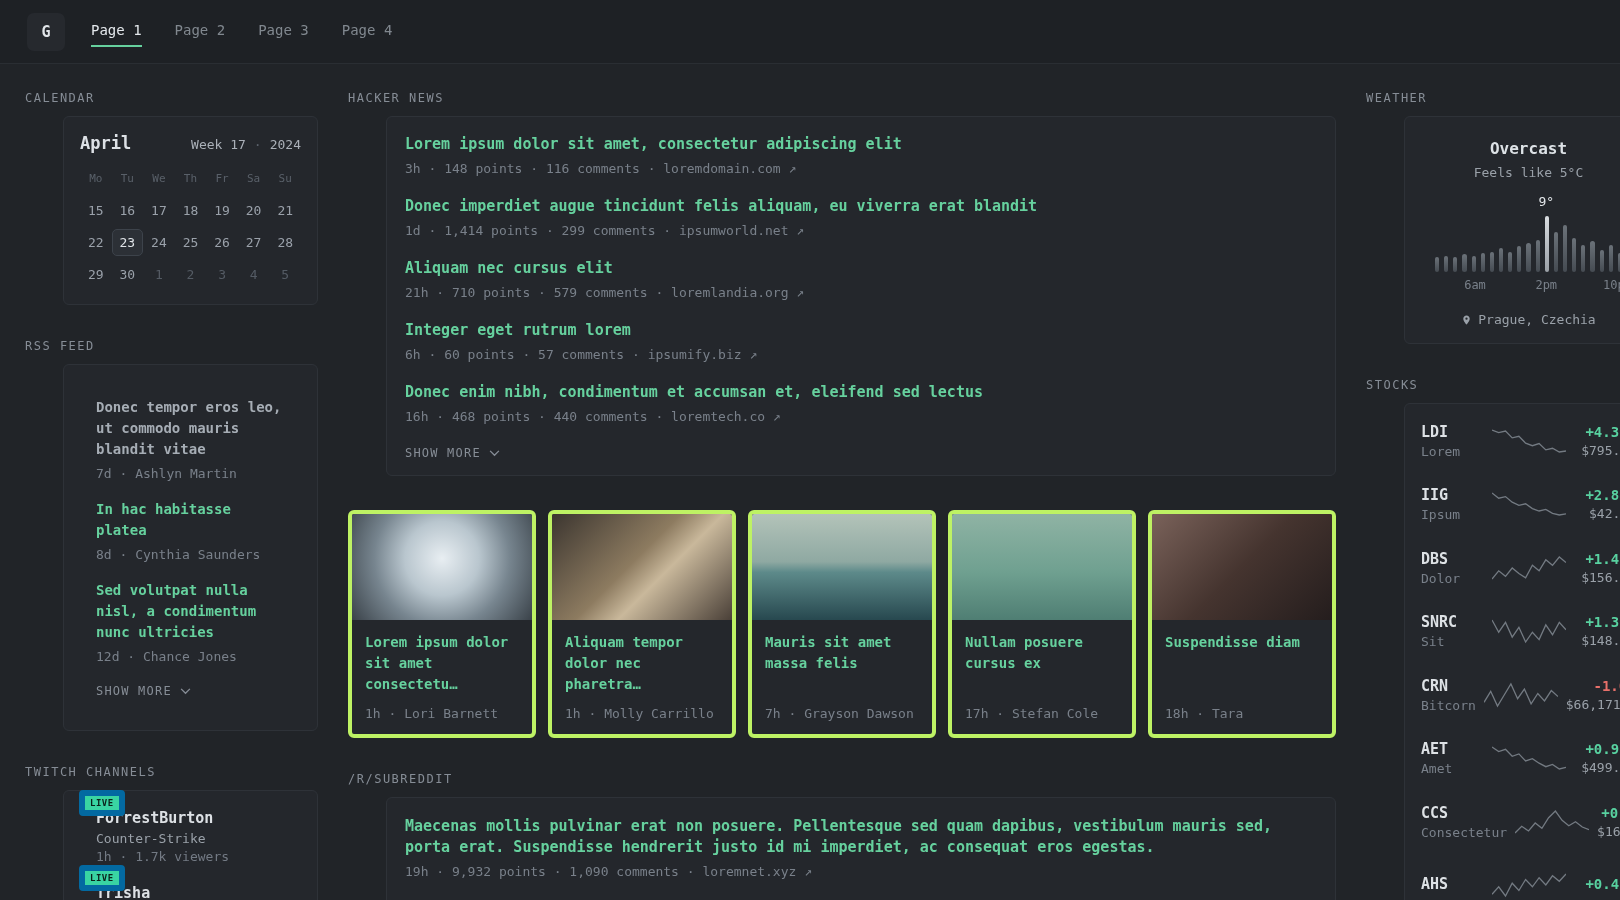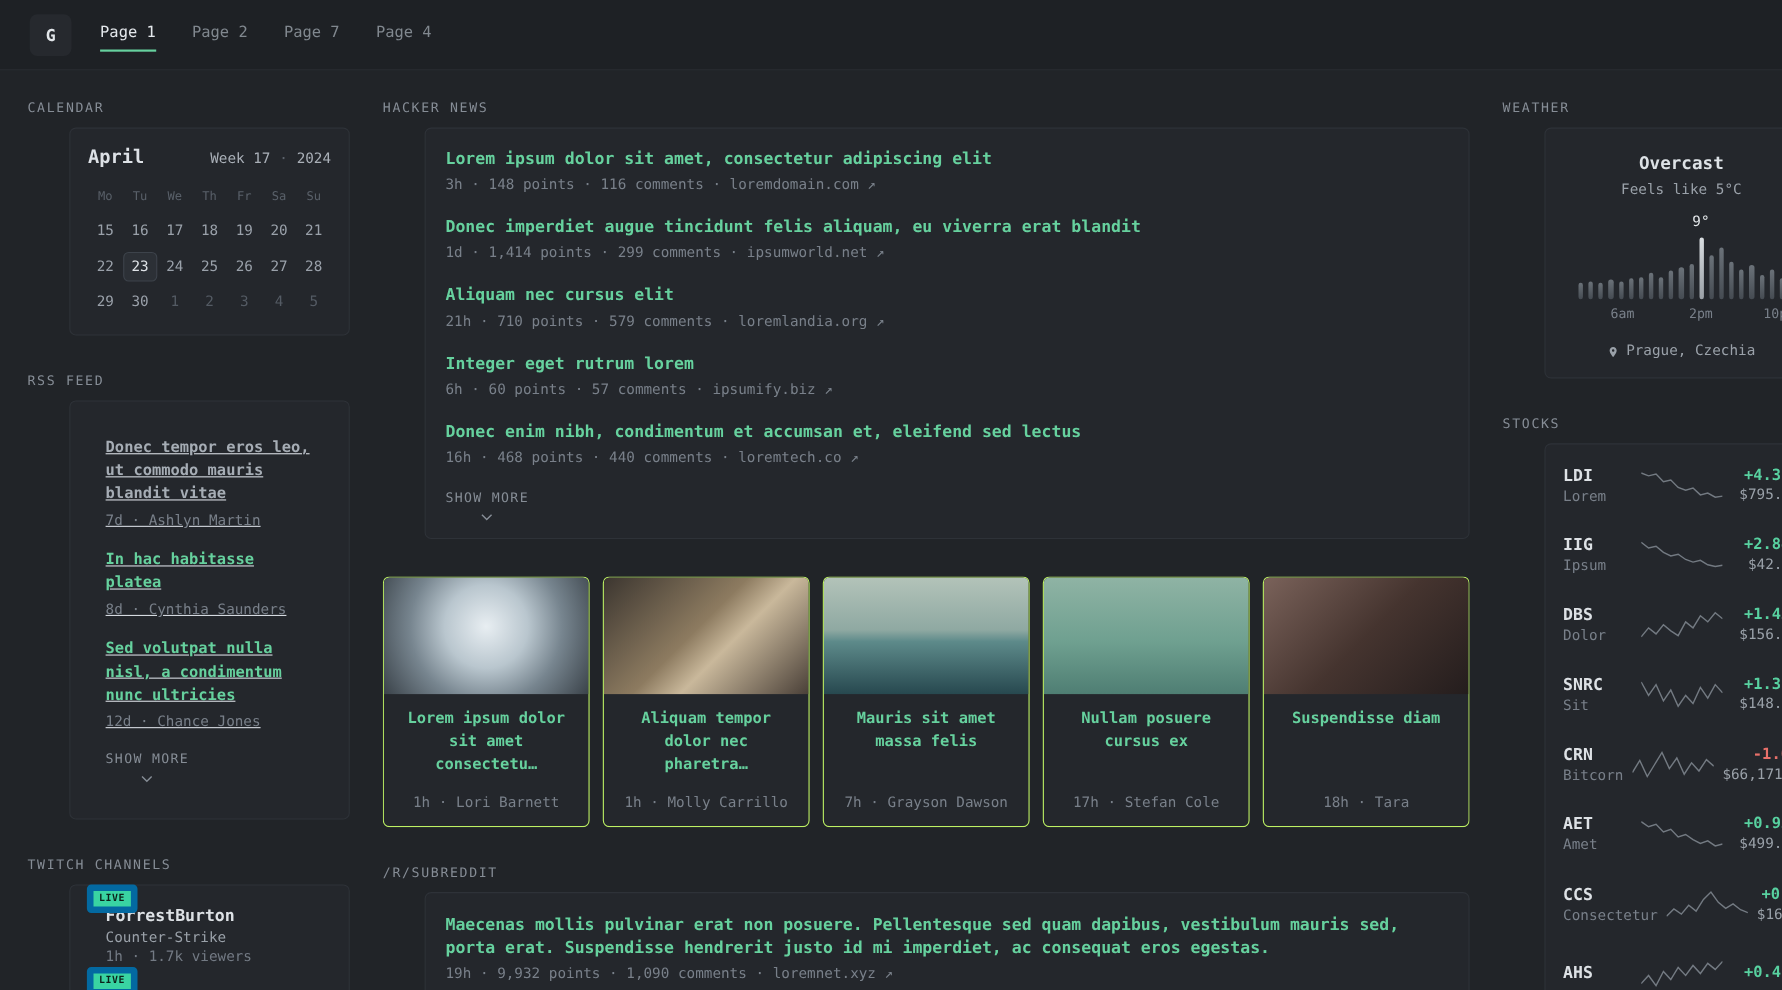--- a/index.html
+++ b/index.html
@@ -38,38 +38,38 @@
   .section-label {
     font-size:12px; letter-spacing:1.5px; color:#868d96; margin-bottom:11px;
   }
   .card { background:#24272c; border:1px solid #2e3238; border-radius:6px;margin-left:38px; }
 
   .item-meta { margin-top:5px; color:#79808a; font-size:13px; line-height:17px; }
   .item-meta .domain { color:#79808a; }
   .show-more {
     display:inline-flex; align-items:center; gap:8px;
     color:#868d96; font-size:12px; letter-spacing:1.2px; background:none; border:none;
-    font-family:inherit; cursor:pointer; padding:0;flex-direction:column;
+    font-family:inherit; cursor:pointer; padding:0;
   }
   .chev { stroke:#868d96; fill:none; stroke-width:1.5; }
 
   
   .cal-card { padding:16px; }
   .cal-header { display:flex; justify-content:space-between; align-items:baseline; margin-bottom:14px; }
   .cal-month { font-size:17px; font-weight:bold; color:#dde1e6; }
   .cal-weekinfo { font-size:13px; color:#aab0b8; display:flex; gap:8px; }
   .cal-weekinfo .dot { color:#5c636c; }
   .cal-grid { display:grid; grid-template-columns:repeat(7,1fr); row-gap:5px; text-align:center; }
   .cal-weekday { font-size:11px; color:#596069; padding:5px 0 7px; }
   .cal-day { font-size:13px; color:#9aa1aa; height:27px; line-height:27px; border-radius:5px; }
   .cal-day.selected { background:#2c3036; border:1px solid #3d434b; color:#dfe3e7; line-height:25px; }
   .cal-day.dim { color:#545b64; }
 
   
-  .rss-card { padding:32px;text-decoration:underline; }
+  .rss-card { padding:32px; }
   .rss-item { margin-bottom:17px; }
   .rss-title { display:block; color:var(--accent); font-size:14px; font-weight:bold; line-height:21px; }
   .rss-title.muted { color:#a6adb5; }
 
   
   .twitch-card { padding:18px; display:flex; flex-direction:column; gap:20px; }
   .channel { display:flex; gap:14px; align-items:flex-start; }
   .avatar-wrap { position:relative; flex:0 0 auto; }
   .avatar { width:44px; height:44px; border-radius:50%; }
   .avatar-1 { background:radial-gradient(circle at 35% 30%,#5a7a7a,#24353c 72%); }
@@ -85,22 +85,22 @@
   .channel-meta { font-size:13px; color:#737a84; margin-top:3px; }
 
   
   .hn-card { padding:17px 18px 15px; }
   .hn-item { margin-bottom:19px; }
   .feed-title { color:var(--accent); font-size:15px; font-weight:bold; line-height:21px; display:block; }
 
   
   .videos-row { display:flex; gap:12px; overflow:hidden; }
   .video-card {
-    flex:0 0 188px; height:228px; background:#24272c; border:1px solid #bef264;
-    border-radius:6px; overflow:hidden; display:flex; flex-direction:column;text-align:center;
+    flex:0 0 188px; height:228px; background:#24272c; border:4px solid #bef264;
+    border-radius:6px; overflow:hidden; display:flex; flex-direction:column;
   }
   .video-thumb { height:106px; flex:0 0 106px; }
   .thumb-1 { background:radial-gradient(circle at 50% 42%,#e8eef2 0%,#b9c6ce 34%,#77858f 62%,#3a4249 100%); }
   .thumb-2 { background:linear-gradient(135deg,#3c3630 0%,#8d7b60 45%,#c9b89b 60%,#4a4038 100%); }
   .thumb-3 { background:linear-gradient(to bottom,#b3c3b9 0%,#8fa9a2 45%,#5d8a8a 55%,#27484f 100%); }
   .thumb-4 { background:linear-gradient(to bottom,#8fb3a4 0%,#6fa090 55%,#4f7e73 100%); }
   .thumb-5 { background:linear-gradient(135deg,#7a625a 0%,#45342f 50%,#241d1d 100%); }
   .video-body { padding:12px 13px 13px; display:flex; flex-direction:column; flex:1; }
   .video-title { color:var(--accent); font-size:14px; font-weight:bold; line-height:21px; }
   .video-meta { margin-top:auto; color:#79808a; font-size:13px; }
@@ -144,21 +144,21 @@
   .stock-price { font-size:13px; color:#9aa1a9; margin-top:3px; }
 </style>
 </head>
 <body>
 
 <header class="header">
   <a class="logo">G</a>
   <nav class="tabs">
     <a class="tab active">Page 1</a>
     <a class="tab">Page 2</a>
-    <a class="tab">Page 7</a>
+    <a class="tab">Page 3</a>
     <a class="tab">Page 4</a>
   </nav>
 </header>
 
 <div class="layout">
 
   <div class="col">
 
     <div class="section">
       <div class="section-label">CALENDAR</div>

